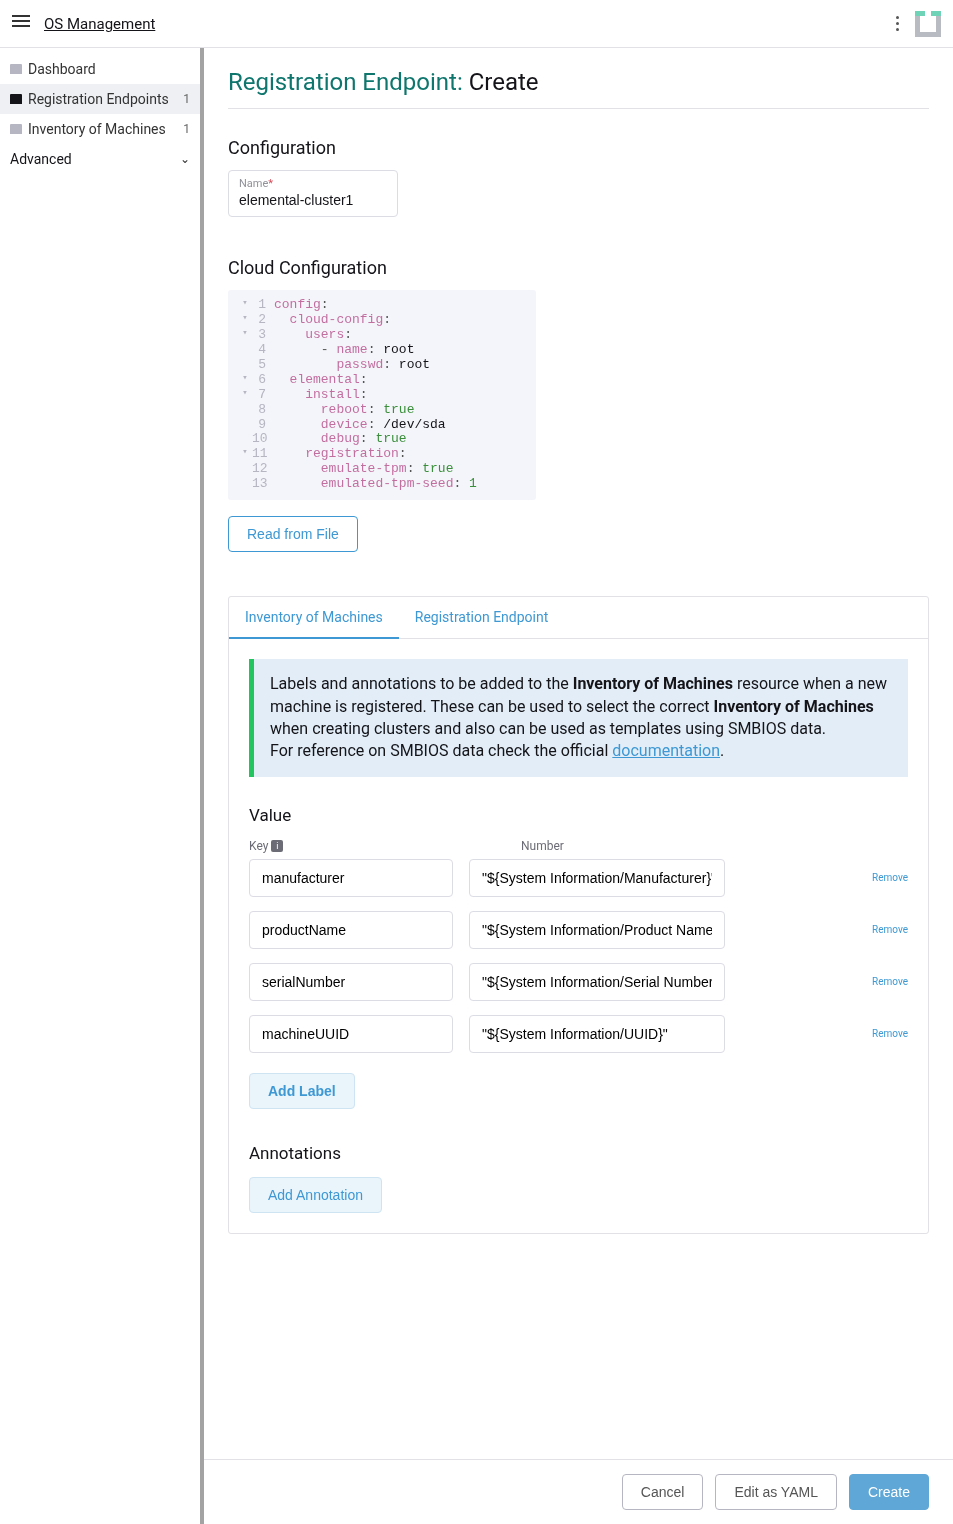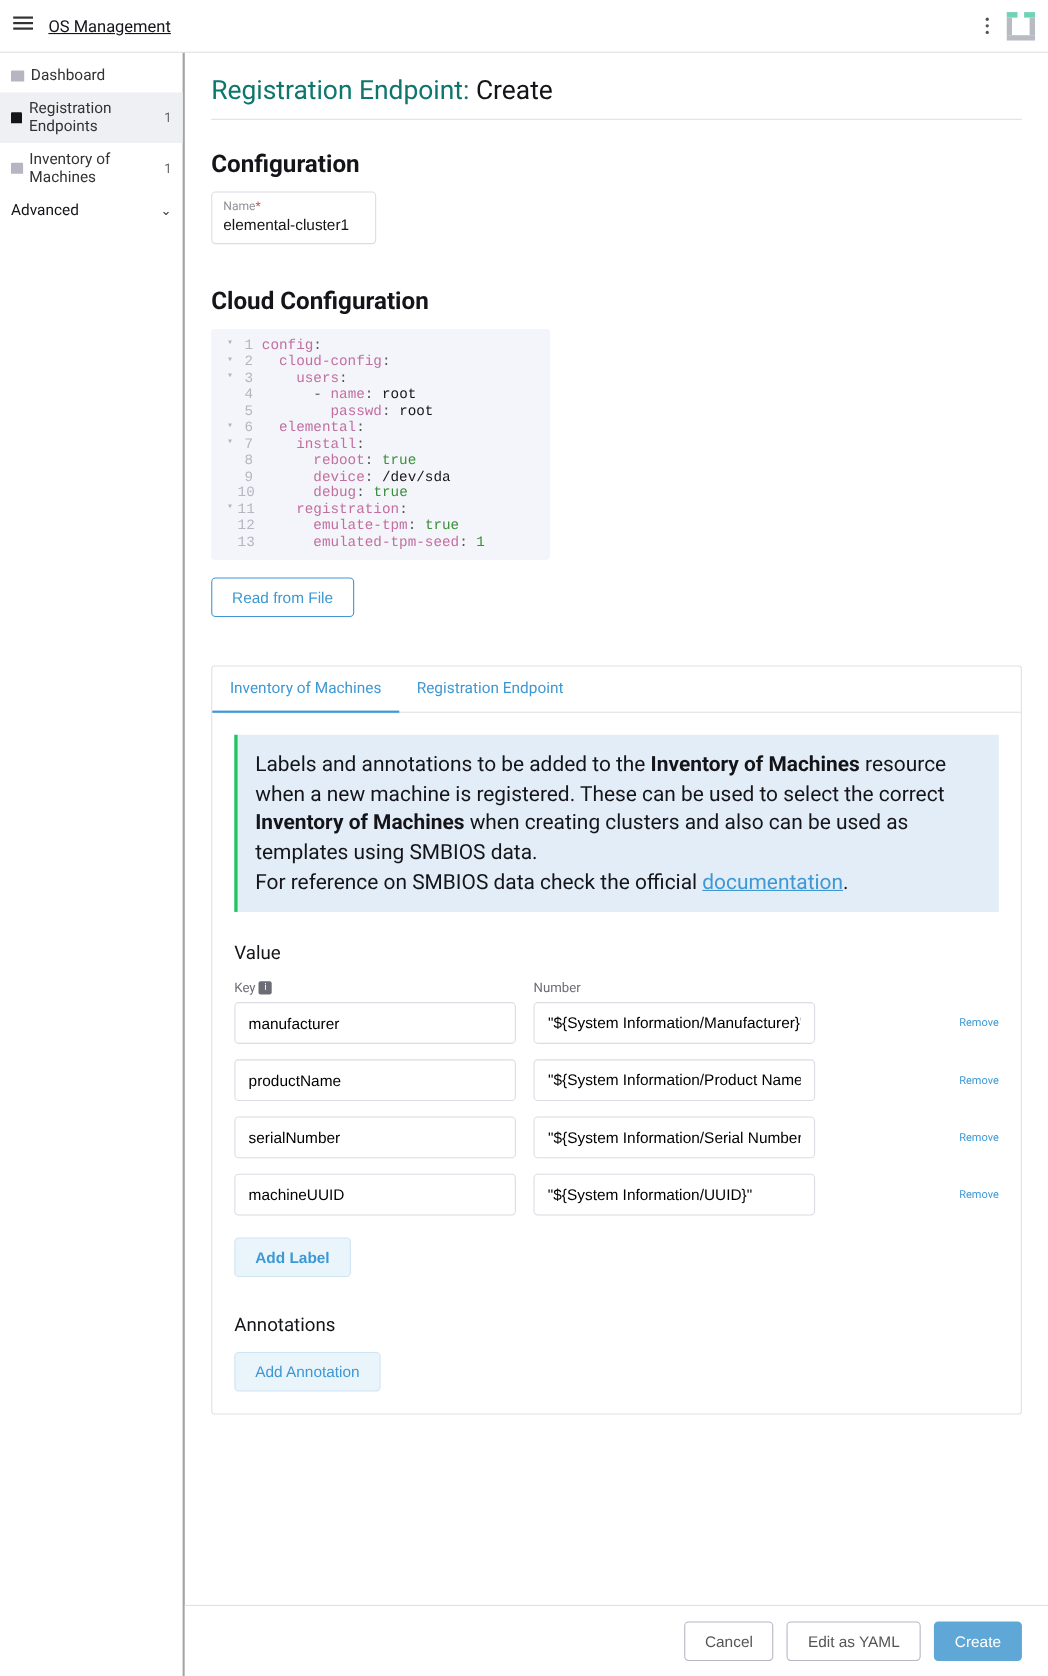--- a/index.html
+++ b/index.html
@@ -8,35 +8,35 @@
 .topbar-left { display: flex; gap: 14px; text-decoration: underline; }
 .hamburger { display: flex; flex-direction: column; gap: 3px; cursor: pointer; }
 .hamburger span { width: 18px; height: 2px; background: #333; }
 .topbar-title { font-size: 15px; color: #141419; }
 .topbar-right { display: flex; align-items: center; gap: 12px; }
 .kebab { display: flex; flex-direction: column; gap: 3px; cursor: pointer; padding: 4px;}
 .kebab span { width: 3px; height: 3px; background: #555; border-radius: 50%; }
 .brand-logo { width: 26px; height: 26px; position: relative; }
 .brand-logo svg { width: 100%; height: 100%; }
 .layout { display: flex; min-height: calc(100vh - 48px); }
-.sidebar { width: 168px; border-right: 2px solid #a3a3a3; padding-top: 6px; flex-shrink: 0;}
+.sidebar { width: 204px; border-right: 4px solid #a3a3a3; padding-top: 6px; flex-shrink: 0;}
 .side-item { display: flex; align-items: center; justify-content: space-between; padding: 7px 10px; cursor: pointer; font-size: 14px; color: #333; }
 .side-item.active { background: #eef0f3; }
 .side-item .left { display: flex; align-items: center; gap: 6px; }
 .folder-icon { width: 12px; height: 10px; background: #b6b6c2; display: inline-block; border-radius: 1px 1px 0 0; position: relative; }
 .folder-icon.dark { background: #141419; }
 .side-count { font-size: 12px; color: #666; }
 .side-adv { display: flex; justify-content: space-between; align-items: center; padding: 7px 10px; cursor: pointer; gap: 38px; }
 .chevron { font-size: 12px; color: #333; }
 .main { flex: 1; display: flex; flex-direction: column; position: relative; }
 .content { padding: 20px 24px 24px 24px; flex: 1; }
 h1.page-title { font-size: 24px; font-weight: 400; color: #141419; border-bottom: 1px solid #e1e1e6; padding-bottom: 12px; margin-bottom: 28px; }
 h1.page-title .link { color: #0f766e; }
-.section-h { font-size: 22px; font-weight: 700; margin-bottom: 12px; color: #141419; }
-.field-wrap { border: 1px solid #dcdce4; border-radius: 4px; padding: 6px 10px 8px 10px; width: 150px; margin-bottom: 40px; }
+.section-h { font-size: 18px; font-weight: 400; margin-bottom: 12px; color: #141419; }
+.field-wrap { border: 1px solid #dcdce4; border-radius: 4px; padding: 6px 10px 8px 10px; width: 170px; margin-bottom: 40px; }
 .field-label { font-size: 11px; color: #919199; }
 .field-label .req { color: #d64f5d; }
 .field-input { border: none; outline: none; font-size: 14px; color: #141419; width: 100%; margin-top: 2px; }
 .code-editor { background: #f4f5fa; border-radius: 3px; padding: 8px 10px; font-family: "SFMono-Regular", Consolas, "Liberation Mono", Menlo, monospace; font-size: 13px; line-height: 1.15; width: 308px; white-space: pre; overflow-x: auto; color: #141419; }
 .code-line { display: flex; }
 .gutter-fold { width: 14px; color: #b6b6c2; text-align: center; font-size: 9px; user-select: none; }
 .gutter-num { width: 22px; text-align: right; color: #b6b6c2; padding-right: 8px; user-select: none; }
 .tok-key { color: #c26fa0; }
 .tok-punc { color: #555; }
 .tok-val { color: #141419; }
@@ -45,29 +45,29 @@
 .btn-outline-primary { border-color: #3d98d3; color: #3d98d3; }
 .btn-outline-secondary { border-color: #b6b6c2; color: #555; }
 .btn-filled-primary { background: #5fa7d6; border-color: #5fa7d6; color: #fff; }
 .btn-soft { background: #eaf4fb; border-color: #cfe4f3; color: #3d98d3; }
 .read-file { margin-top: 16px; margin-bottom: 44px; }
 .tabs-wrap { border: 1px solid #e1e1e6; border-radius: 3px; }
 .tabs-head { display: flex; border-bottom: 1px solid #e1e1e6; }
 .tab { padding: 12px 16px; font-size: 14px; color: #3d98d3; cursor: pointer; }
 .tab.active { border-bottom: 2px solid #3d98d3; margin-bottom: -1px; }
 .tab-body { padding: 20px; }
-.info-banner { background: #e2edf7; border-left: 3px solid #22c55e; padding: 14px 16px; font-size: 19px; color: #141419; line-height: 1.4; margin-bottom: 28px; }
+.info-banner { background: #e2edf7; border-left: 5px solid #22c55e; padding: 14px 16px; font-size: 16px; color: #141419; line-height: 1.4; margin-bottom: 28px; }
 .info-banner a { color: #3d98d3; text-decoration: underline; }
 .sub-h { font-size: 17px; font-weight: 400; margin-bottom: 14px; color: #141419; }
 .kv-head { display: flex; font-size: 12px; color: #6c6c76; margin-bottom: 6px; }
 .kv-head .col-k { width: 256px; margin-right: 16px; display: flex; align-items: center; gap: 3px; }
 .info-icon { width: 12px; height: 12px; background: #6c6c76; color: #fff; font-size: 9px; border-radius: 2px; display: inline-flex; align-items: center; justify-content: center; }
 .kv-row { display: flex; align-items: center; margin-bottom: 14px; gap: 16px; }
 .kv-input { border: 1px solid #dcdce4; border-radius: 4px; padding: 10px 12px; font-size: 14px; outline: none; }
-.kv-key { width: 256px; }
+.kv-key { width: 204px; }
 .kv-val { width: 256px; }
 .kv-remove { color: #3d98d3; font-size: 10px; cursor: pointer; margin-left: auto; }
 .add-btn { margin-top: 6px; margin-bottom: 34px; font-weight: bold; }
 .footer-bar { border-top: 1px solid #e1e1e6; padding: 14px 24px; display: flex; justify-content: flex-end; gap: 12px; background: #fff; }
 </style>
 </head>
 <body>
 
 <div class="topbar">
   <div class="topbar-left">

